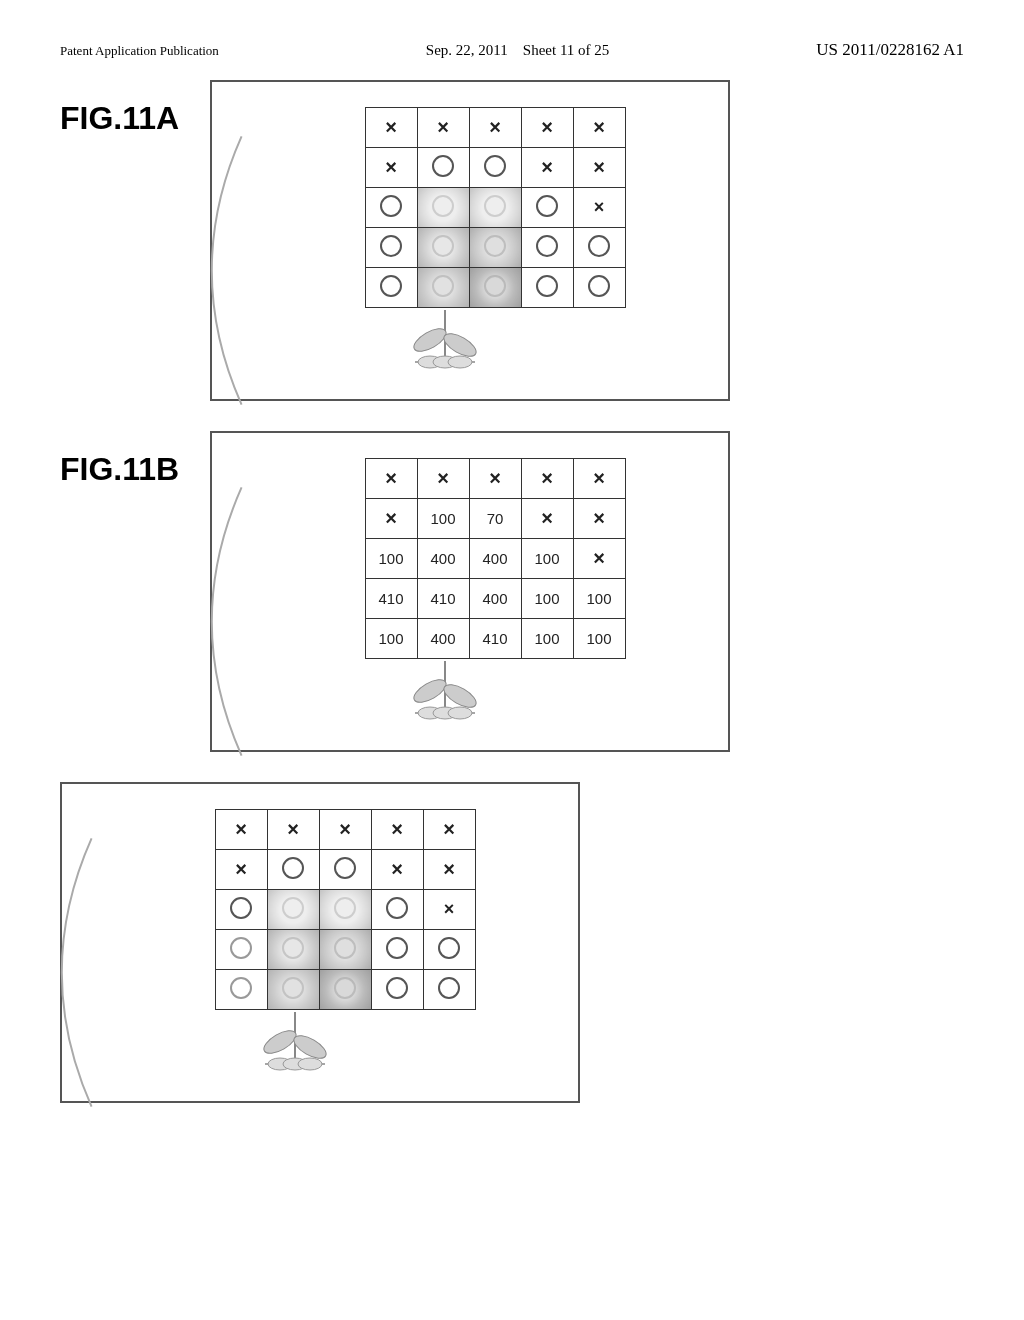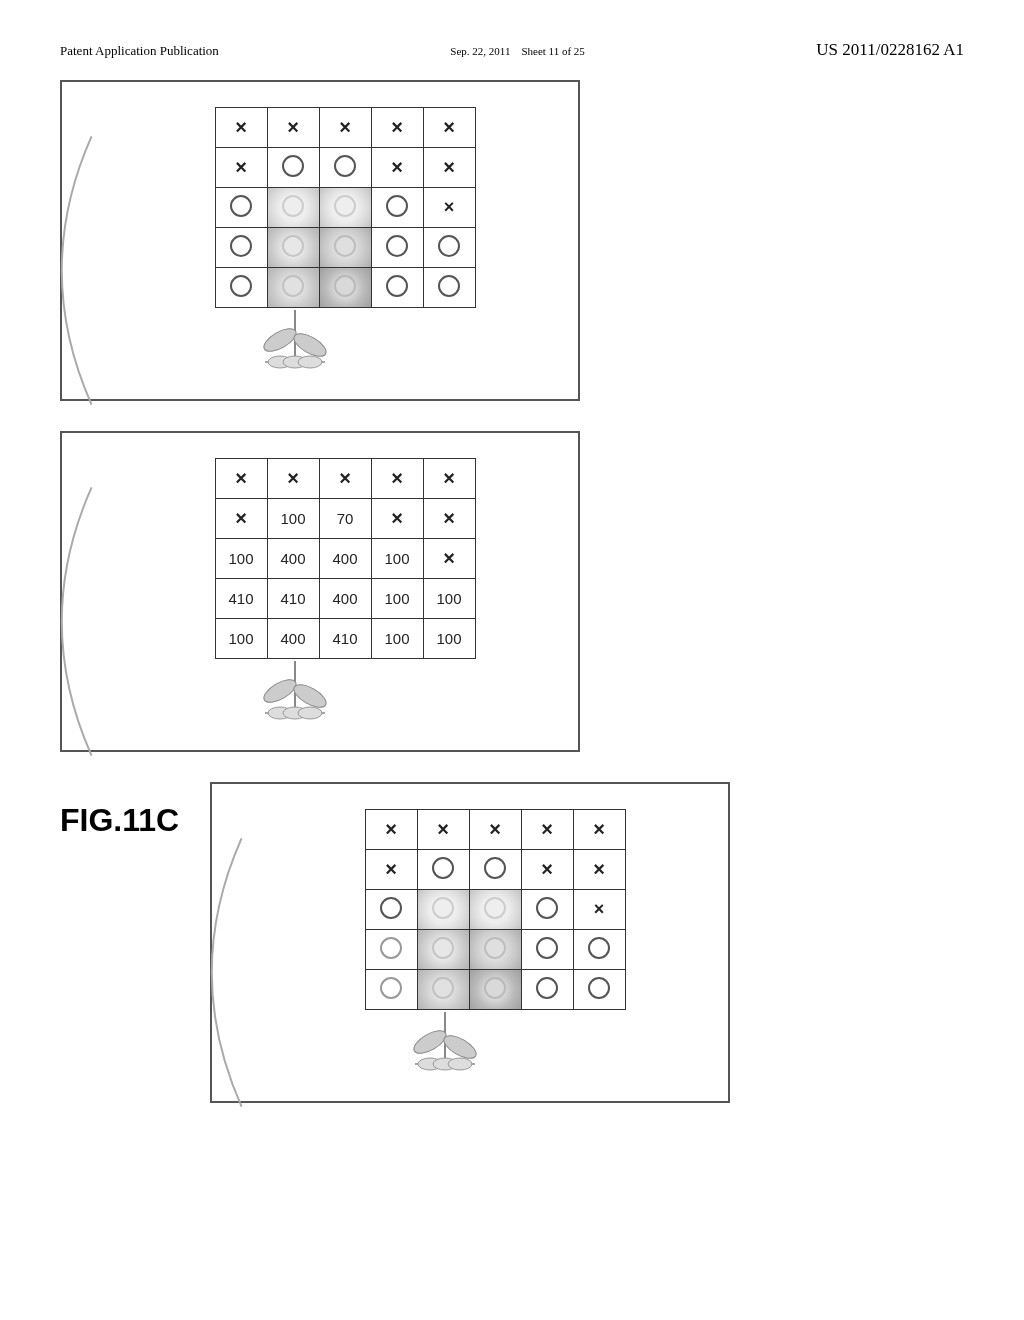--- a/index.html
+++ b/index.html
@@ -25,21 +25,21 @@
       justify-content: space-between;
       align-items: baseline;
       font-size: 13px;
     }
 
     .header-left {
       font-size: 13px;
     }
 
     .header-center {
-      font-size: 11px;
+      font-size: 15px;
     }
 
     .header-right {
       font-size: 17px;
     }
 
     
     .figures-area {
       display: flex;
       flex-direction: column;
@@ -148,20 +148,21 @@
     <div class="header-center">
       <span>Sep. 22, 2011</span>&nbsp;&nbsp;&nbsp;
       <span>Sheet 11 of 25</span>
     </div>
     <div class="header-right">US 2011/0228162 A1</div>
   </div>
 
   <div class="figures-area">
 
     <div class="figure-row">
+      <div class="figure-label">FIG.11A</div>
       <div class="figure-box">
 
         <svg class="lens-overlay" viewBox="0 0 560 310" xmlns="http://www.w3.org/2000/svg">
           <path d="M 60 20 Q 0 155 60 290" fill="none" stroke="#aaa" stroke-width="2"></path>
         </svg>
         <div class="figure-content">
           <div>
             <table class="grid-table">
               <tbody>
                   <tr>
@@ -226,20 +227,21 @@
               <ellipse cx="115" cy="52" rx="12" ry="6" fill="#ddd" stroke="#999" stroke-width="1"></ellipse>
               <ellipse cx="130" cy="52" rx="12" ry="6" fill="#ddd" stroke="#999" stroke-width="1"></ellipse>
               <ellipse cx="145" cy="52" rx="12" ry="6" fill="#ddd" stroke="#999" stroke-width="1"></ellipse>
             </svg>
           </div>
         </div>
       </div>
     </div>
 
     <div class="figure-row">
+      <div class="figure-label">FIG.11B</div>
       <div class="figure-box">
         <svg class="lens-overlay" viewBox="0 0 560 310" xmlns="http://www.w3.org/2000/svg">
           <path d="M 60 20 Q 0 155 60 290" fill="none" stroke="#aaa" stroke-width="2"></path>
         </svg>
         <div class="figure-content">
           <div>
             <table class="grid-table">
               <tbody>
                   <tr>
                 <td><span class="cell-x">×</span></td>
@@ -286,21 +288,20 @@
               <ellipse cx="115" cy="52" rx="12" ry="6" fill="#ddd" stroke="#999" stroke-width="1"></ellipse>
               <ellipse cx="130" cy="52" rx="12" ry="6" fill="#ddd" stroke="#999" stroke-width="1"></ellipse>
               <ellipse cx="145" cy="52" rx="12" ry="6" fill="#ddd" stroke="#999" stroke-width="1"></ellipse>
             </svg>
           </div>
         </div>
       </div>
     </div>
 
     <div class="figure-row">
-      <div class="figure-label">FIG.11C</div>
       <div class="figure-box">
         <svg class="lens-overlay" viewBox="0 0 560 310" xmlns="http://www.w3.org/2000/svg">
           <path d="M 60 20 Q 0 155 60 290" fill="none" stroke="#aaa" stroke-width="2"></path>
         </svg>
         <div class="figure-content">
           <div>
             <table class="grid-table">
               <tbody>
                   <tr>
                 <td><span class="cell-x">×</span></td>

